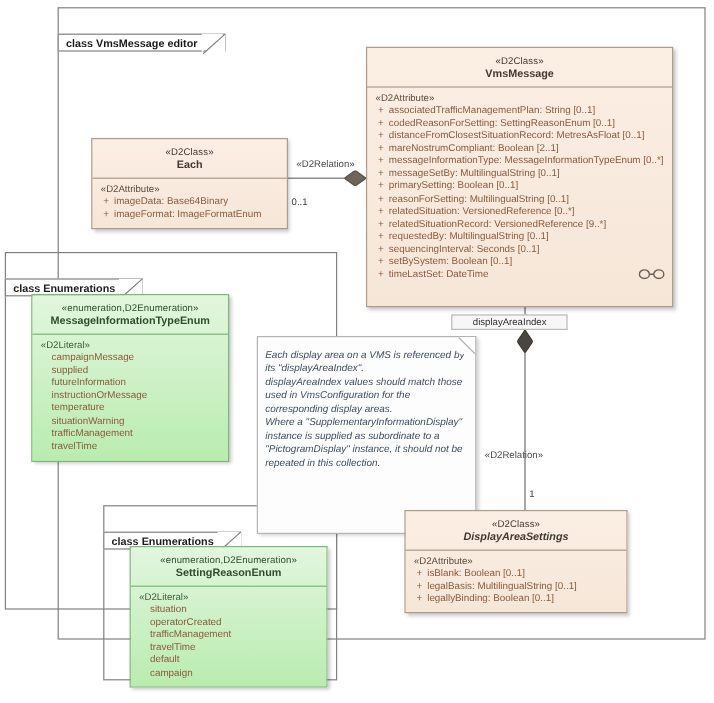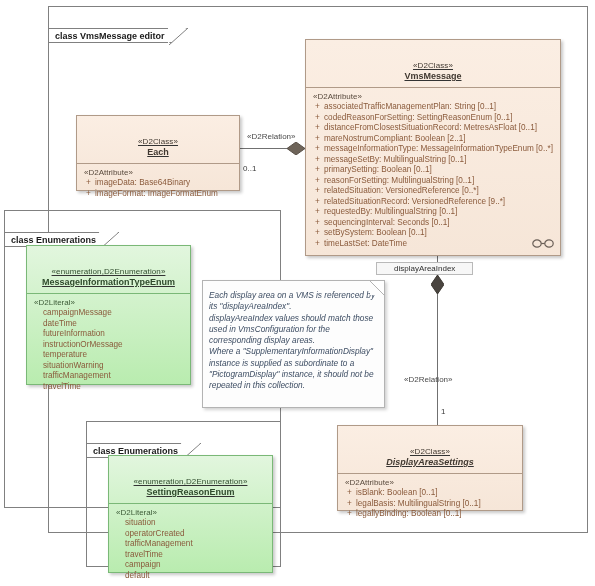--- a/index.html
+++ b/index.html
@@ -73,23 +73,22 @@
   .uml-box.cls {
     background: linear-gradient(to bottom, #fbeee3 0%, #f6e6d8 100%);
     border-color: #b09a88;
   }
   .uml-box.enum {
     background: linear-gradient(to bottom, #e2f6de 0%, #b9ecaf 100%);
     border-color: #7ab877;
   }
   .box-header {
     text-align: center;
-    padding: 20px 4px 5px 4px;
+    padding: 5px 4px 5px 4px;
     line-height: 11px;
-    text-decoration: underline;
   }
   .stereo {
     font-size: 8px;
     color: #4a4a4a;
     letter-spacing: 0.1px;
   }
   .cls .stereo, .cls .cname { color: #403830; }
   .enum .stereo, .enum .cname { color: #2f4a2c; }
   .cname {
     font-weight: bold;
@@ -349,21 +348,21 @@
 
 <div class="uml-box enum" style="left:26px; top:245px; width:165px; height:140px;">
   <div class="box-header">
     <div class="stereo">«enumeration,D2Enumeration»</div>
     <div class="cname">MessageInformationTypeEnum</div>
   </div>
   <div class="box-sep"></div>
   <div class="box-body">
     <div class="compartment-label">«D2Literal»</div>
     <div class="lit-row">campaignMessage</div>
-    <div class="lit-row">dateTime</div>
+    <div class="lit-row">supplied</div>
     <div class="lit-row">futureInformation</div>
     <div class="lit-row">instructionOrMessage</div>
     <div class="lit-row">temperature</div>
     <div class="lit-row">situationWarning</div>
     <div class="lit-row">trafficManagement</div>
     <div class="lit-row">travelTime</div>
   </div>
 </div>
 
 <div class="uml-box enum" style="left:108px; top:455px; width:165px; height:118px;">
@@ -371,26 +370,26 @@
     <div class="stereo">«enumeration,D2Enumeration»</div>
     <div class="cname">SettingReasonEnum</div>
   </div>
   <div class="box-sep"></div>
   <div class="box-body">
     <div class="compartment-label">«D2Literal»</div>
     <div class="lit-row">situation</div>
     <div class="lit-row">operatorCreated</div>
     <div class="lit-row">trafficManagement</div>
     <div class="lit-row">travelTime</div>
+    <div class="lit-row">default</div>
     <div class="lit-row">campaign</div>
-    <div class="lit-row">default</div>
-  </div>
-</div>
-
-<div class="note" style="left:202px; top:280px; width:183px; height:128px;">
+  </div>
+</div>
+
+<div class="note" style="left:214px; top:280px; width:183px; height:165px;">
   <span class="fold">
     <svg width="14" height="14" viewBox="0 0 14 14">
         <polygon points="0,0 14,14 0,14" fill="#fdfdfd"></polygon>
         <polygon points="0,0 14,14 14,0" fill="#ffffff"></polygon>
         <line x1="0" y1="0" x2="14" y2="14" stroke="#b3b3b3" stroke-width="1"></line>
       </svg>
   </span>
   <div class="note-text">Each display area on a VMS is referenced by its "displayAreaIndex".
 displayAreaIndex values should match those used in VmsConfiguration for the corresponding display areas.
 Where a "SupplementaryInformationDisplay" instance is supplied as subordinate to a "PictogramDisplay" instance, it should not be repeated in this collection.</div>

